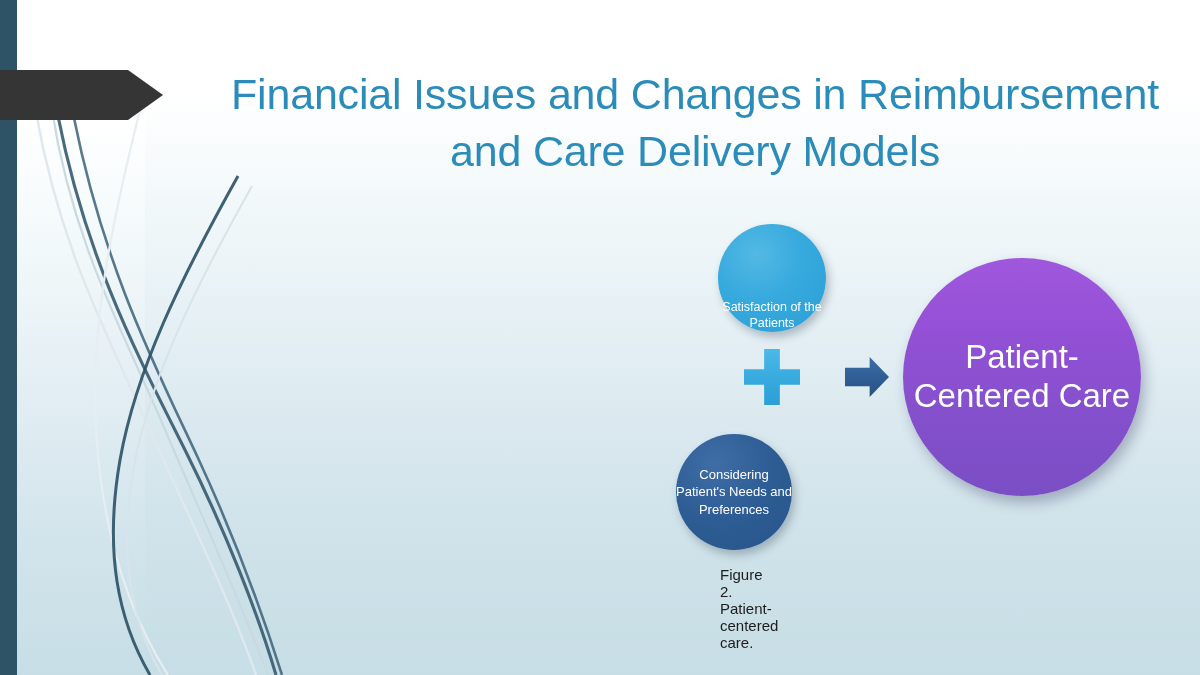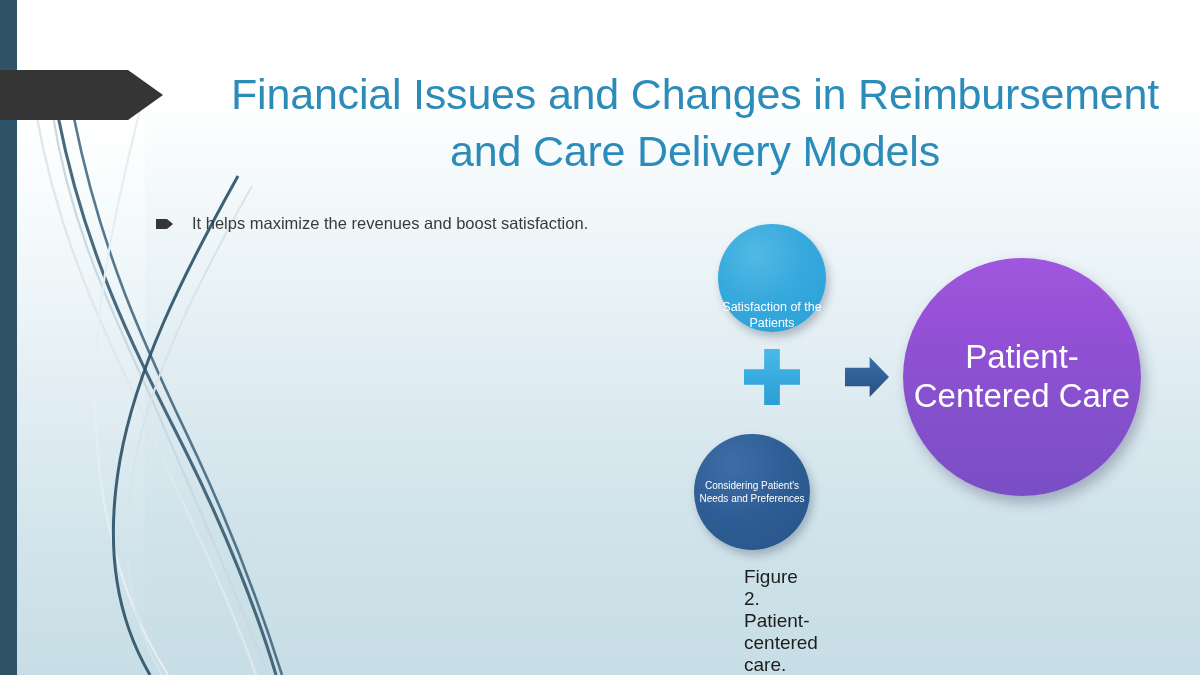--- a/index.html
+++ b/index.html
@@ -116,24 +116,24 @@
   }
   .circle-sat {
     left: 718px; top: 224px;
     width: 108px; height: 108px;
     background: radial-gradient(circle at 36% 28%, #53b9e4 0%, #36a9dd 45%, #2ba0d6 100%);
     font-size: 12.5px;
     line-height: 1.34;
     align-items: flex-end;
   }
   .circle-needs {
-    left: 694px; top: 434px;
+    left: 676px; top: 434px;
     width: 116px; height: 116px;
     background: radial-gradient(circle at 34% 26%, #3f6ea6 0%, #2d5d94 48%, #28548a 100%);
-    font-size: 10px;
+    font-size: 13px;
     line-height: 1.34;
   }
   .circle-pcc {
     left: 903px; top: 258px;
     width: 238px; height: 238px;
     background: linear-gradient(to bottom, #9f57dd 0%, #9450d6 30%, #8650cd 62%, #7a4ec4 100%);
     font-size: 33px;
     line-height: 1.18;
     font-weight: 400;
     box-shadow: 4px 7px 13px rgba(40,40,80,0.30);
@@ -151,22 +151,22 @@
   .arrow-right {
     position: absolute;
     left: 845px; top: 357px;
     width: 44px; height: 40px;
     background: linear-gradient(to bottom, #3a6ea8 0%, #2f5d94 55%, #27517f 100%);
     clip-path: polygon(0 27%, 56% 27%, 56% 0, 100% 50%, 56% 100%, 56% 73%, 0 73%);
     filter: drop-shadow(2px 3px 4px rgba(40,60,80,0.30));
   }
   .caption {
     position: absolute;
-    left: 744px; top: 566px;
-    font-size: 19px;
+    left: 720px; top: 566px;
+    font-size: 15px;
     color: #1d1d1d;
   }
 </style>
 </head>
 <body>
 
 <div class="slide">
 
   <div class="left-white-panel"></div>
   <div class="left-bar"></div>
@@ -180,24 +180,20 @@
     <path d="M 238 176 C 180 280 136 370 120 460 C 104 552 118 620 150 675" fill="none" stroke="#2e5468" stroke-width="3.0" opacity="0.92"></path>
     <path d="M 252 186 C 196 286 150 378 134 466 C 118 556 132 624 162 675" fill="none" stroke="#d7e4ea" stroke-width="2.0"></path>
   </svg>
 
   <div class="banner-arrow"></div>
 
   <div class="title">Financial Issues and Changes in Reimbursement and Care Delivery Models</div>
 
   <div class="body-col">
     <ul class="bullets">
-      <li class="bullet">
-        <span class="pennant"></span>
-        <span>It helps maximize the revenues and boost satisfaction.</span>
-      </li>
     </ul>
   </div>
 
   <div class="diagram">
     <div class="circle circle-sat">
       <span>Satisfaction of the Patients</span>
     </div>
     <div class="plus"></div>
     <div class="circle circle-needs">
       <span>Considering Patient's Needs and Preferences</span>

